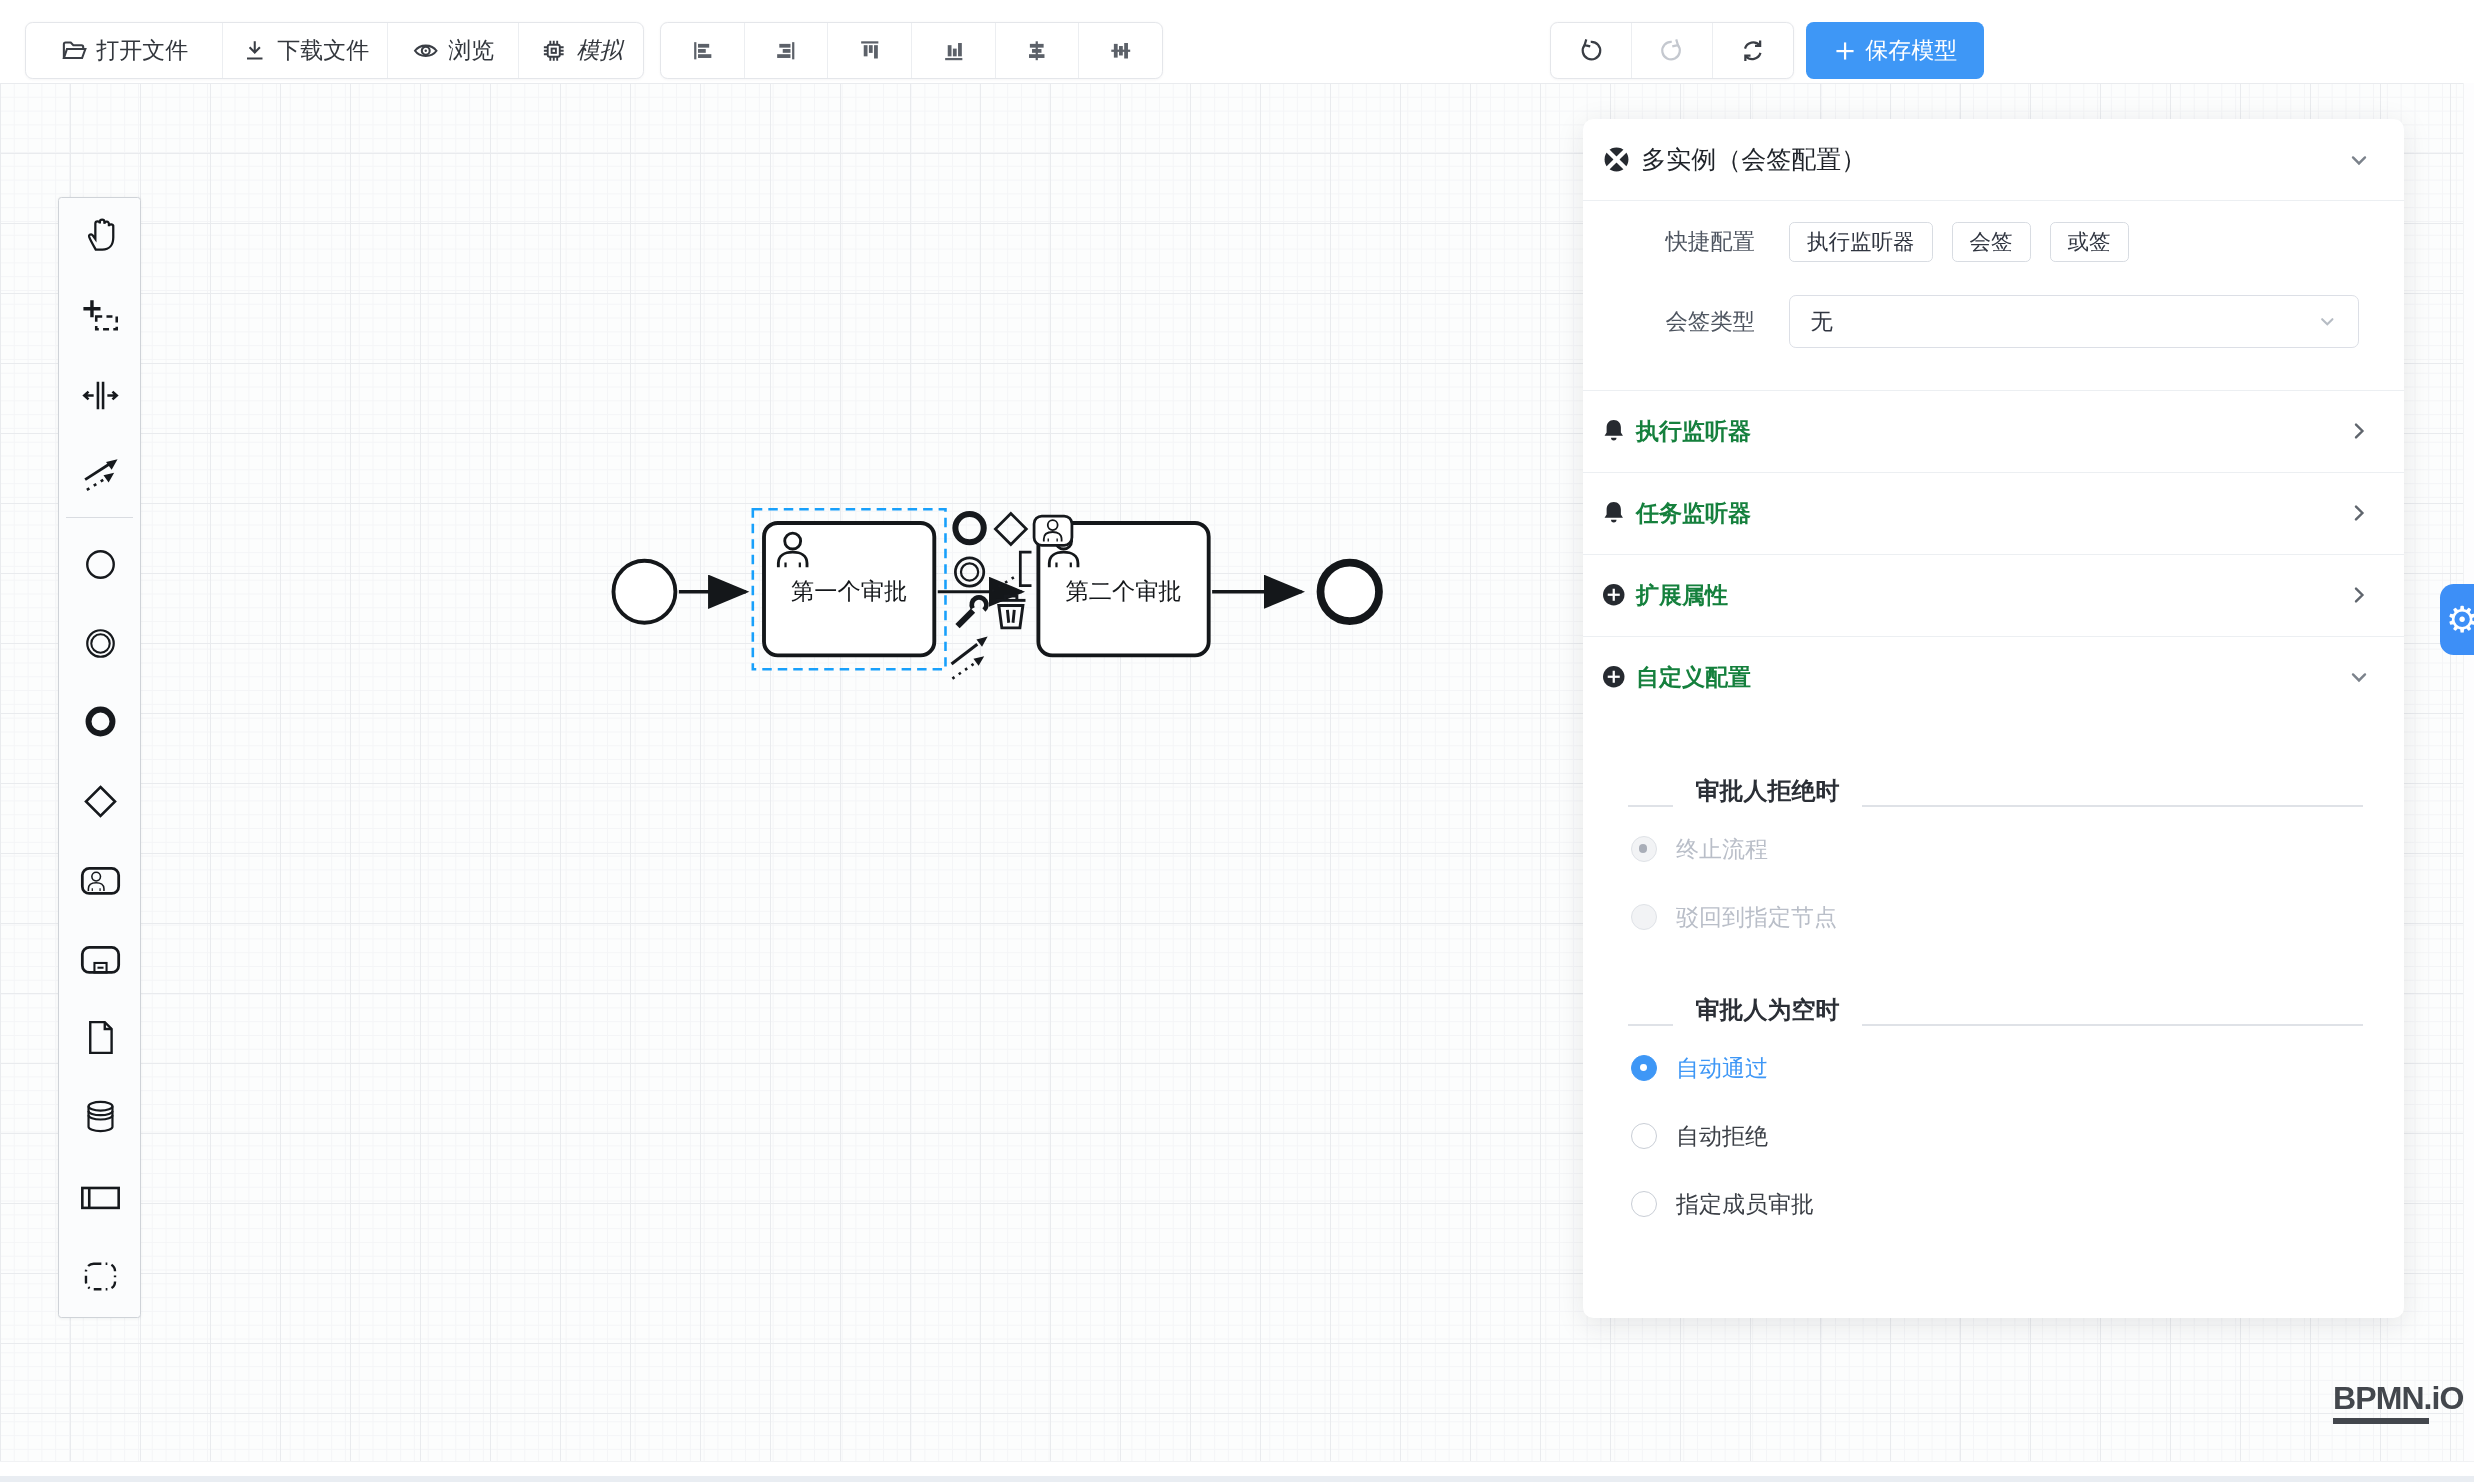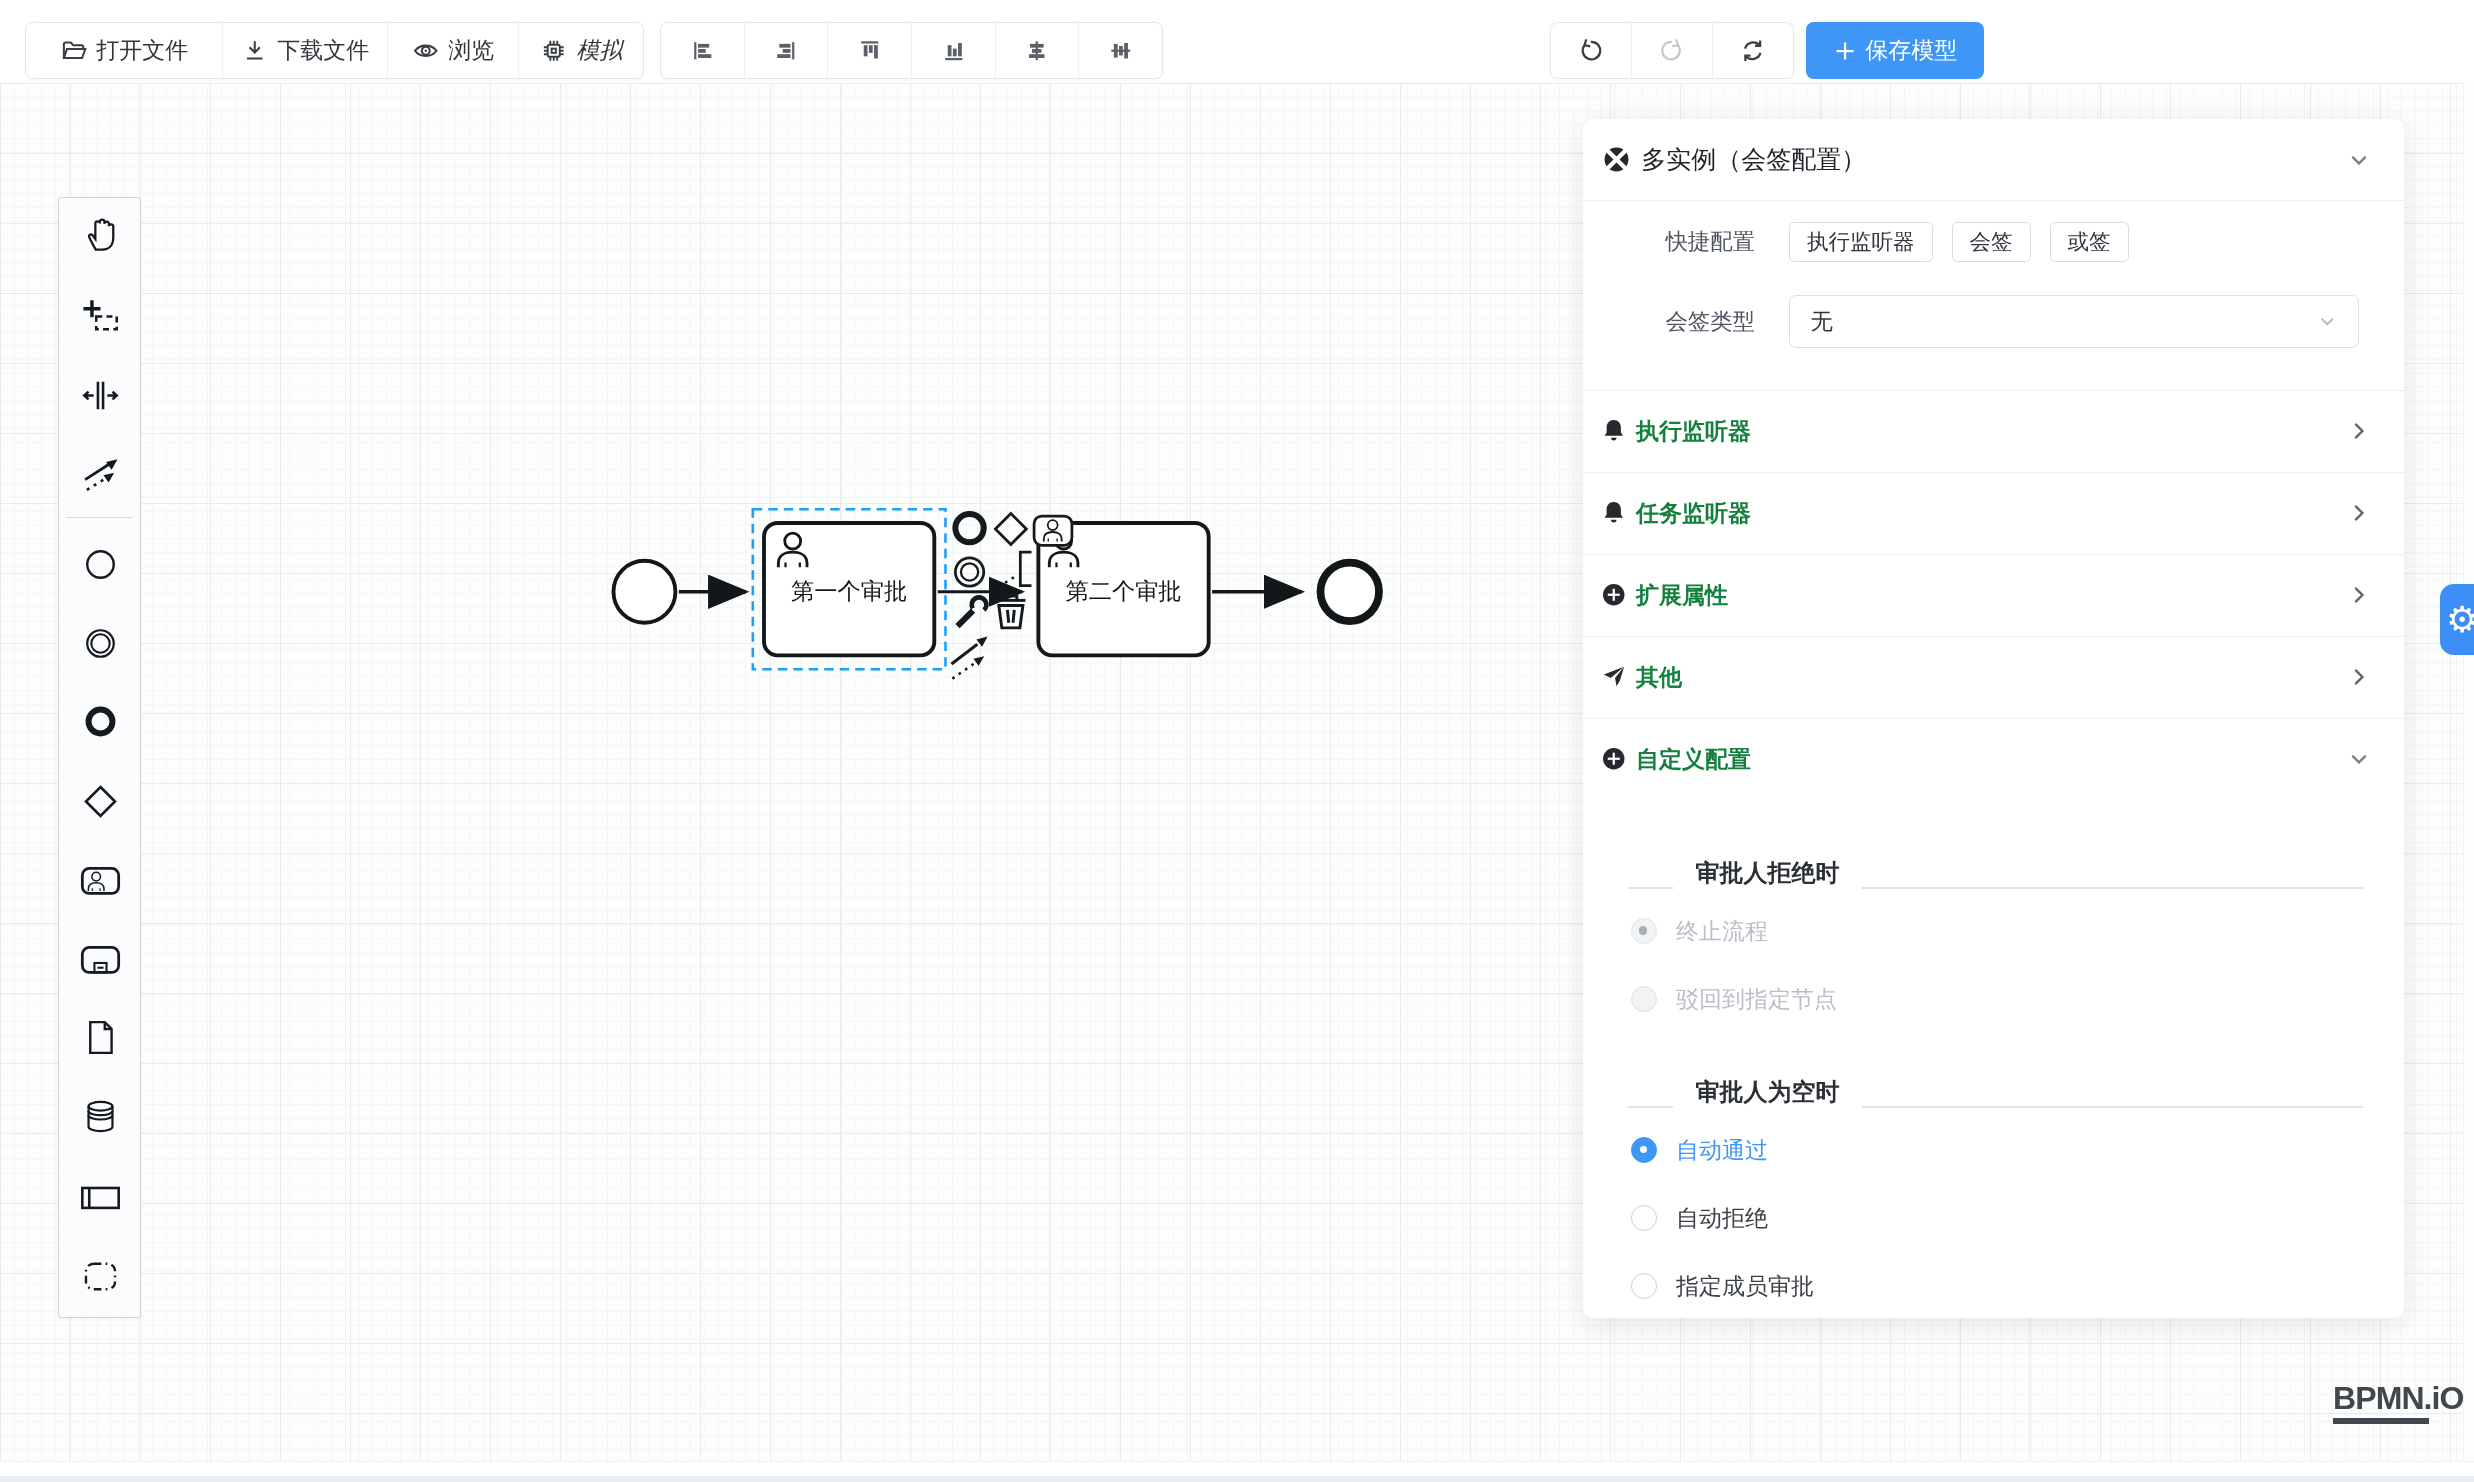--- a/index.html
+++ b/index.html
@@ -451,29 +451,20 @@
         <circle cx="16" cy="16" r="12.5" fill="#262a30"></circle>
         <rect x="14.7" y="9" width="2.6" height="14" fill="#fff"></rect>
           <rect x="9" y="14.7" width="14" height="2.6" fill="#fff"></rect>
       </svg>
       <span class="section-label">扩展属性</span>
       <svg class="chev" width="24" height="24" viewBox="0 0 28 28" fill="none" stroke="#5f656d" stroke-width="2.8" stroke-linecap="round">
         <path d="M10.5 6.5 l7.5 7.5 -7.5 7.5"></path>
       </svg>
     </div>
 
-    <div class="section">
-      <svg width="27.5" height="27.5" viewBox="0 0 32 32">
-        <path d="M28 4.5 L4.5 13.5 l8 4 L28 4.5 l-10.5 13 1.8 9.5 4 -6.8 z" fill="#262a30"></path>
-      </svg>
-      <span class="section-label">其他</span>
-      <svg class="chev" width="24" height="24" viewBox="0 0 28 28" fill="none" stroke="#5f656d" stroke-width="2.8" stroke-linecap="round">
-        <path d="M10.5 6.5 l7.5 7.5 -7.5 7.5"></path>
-      </svg>
-    </div>
 
     <div class="section">
       <svg width="27.5" height="27.5" viewBox="0 0 32 32">
         <circle cx="16" cy="16" r="12.5" fill="#262a30"></circle>
         <rect x="14.7" y="9" width="2.6" height="14" fill="#fff"></rect>
           <rect x="9" y="14.7" width="14" height="2.6" fill="#fff"></rect>
       </svg>
       <span class="section-label">自定义配置</span>
       <svg class="chev" width="24" height="24" viewBox="0 0 28 28" fill="none" stroke="#7b828b" stroke-width="2.8" stroke-linecap="round">
         <path d="M7 11 l7 7 7 -7"></path>

